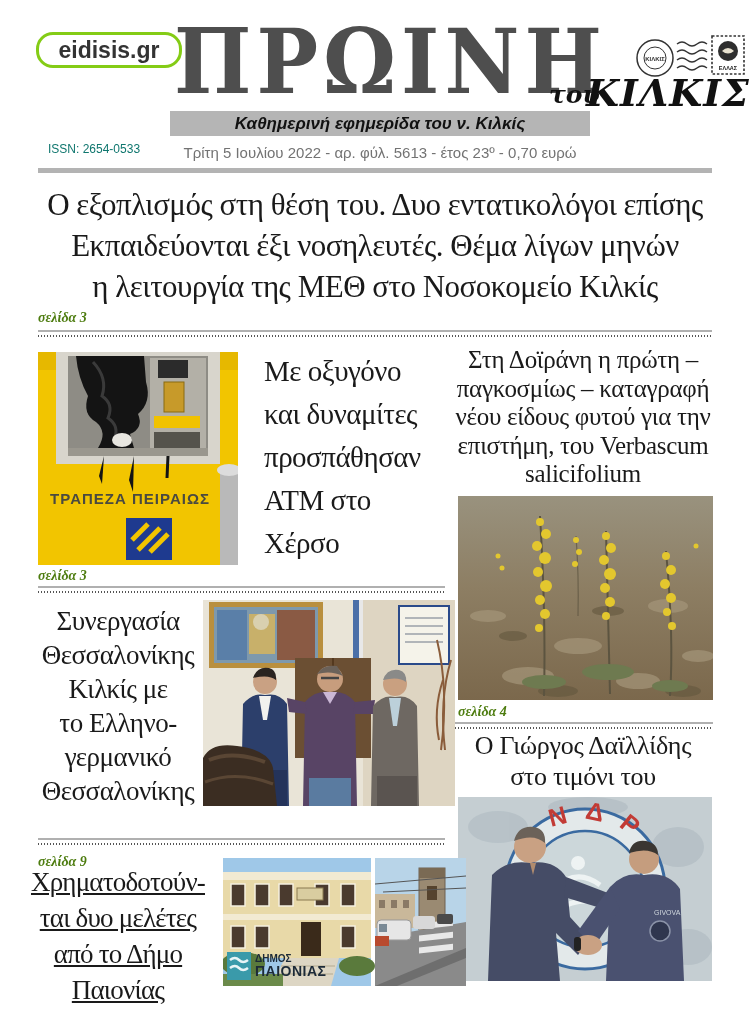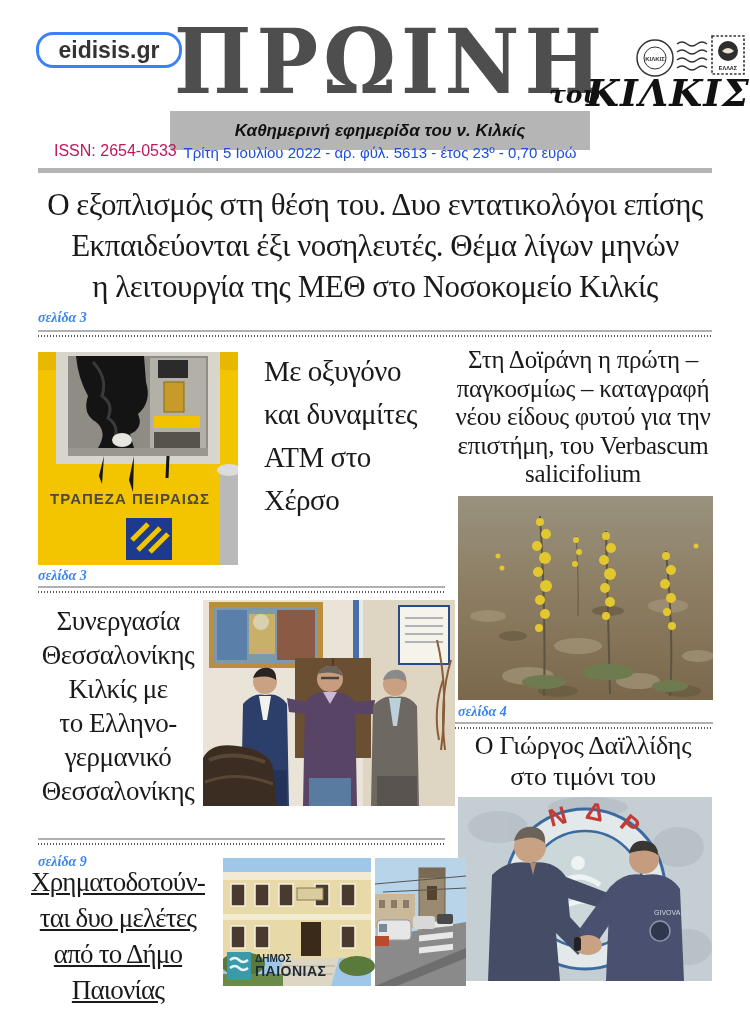--- a/index.html
+++ b/index.html
@@ -1,42 +1,42 @@
 <!DOCTYPE html>
 <html><head>
 <meta charset="utf-8">
 <style>
   html,body{margin:0;padding:0;background:#e8e8e8;}
   #page{position:relative;width:750px;height:1020px;background:#ffffff;overflow:hidden;
         font-family:"Liberation Serif",serif;color:#1a1a1a;}
   .abs{position:absolute;}
 
   
-  .site-badge{left:36px;top:32px;width:140px;height:30px;border:3px solid #3b82f6;border-radius:17px;
+  .site-badge{left:36px;top:32px;width:140px;height:30px;border:3px solid #84cc16;border-radius:17px;
       display:flex;align-items:center;justify-content:center;
       font-family:"Liberation Sans",sans-serif;font-weight:bold;font-size:23px;color:#333;}
   .main-title{left:174px;top:8px;width:430px;font-family:"DejaVu Serif",serif;font-weight:bold;
       font-size:82px;letter-spacing:5px;color:#4e4e4e;transform:scaleY(1.1);transform-origin:top left;white-space:nowrap;}
   .title-tou{left:549px;top:80px;font-family:"DejaVu Serif",serif;font-style:italic;font-weight:bold;
       font-size:25px;color:#111;}
   .title-kilkis{left:586px;top:70px;font-family:"DejaVu Serif",serif;font-style:italic;font-weight:bold;
       font-size:38px;color:#111;letter-spacing:1px;}
-  .tagline-bar{left:170px;top:111px;width:420px;height:39px;background:#b5b5b5;
+  .tagline-bar{left:170px;top:111px;width:420px;height:25px;background:#b5b5b5;
       display:flex;align-items:center;justify-content:center;}
   .tagline-bar span{font-family:"Liberation Sans",sans-serif;font-style:italic;font-weight:bold;
       font-size:17px;color:#111;}
-  .issn{left:54px;top:142px;font-family:"Liberation Sans",sans-serif;font-size:16px;color:#be185d;}
+  .issn{left:48px;top:142px;font-family:"Liberation Sans",sans-serif;font-size:12px;color:#0f766e;}
   .dateline{left:150px;top:144px;width:460px;text-align:center;
-      font-family:"Liberation Sans",sans-serif;font-size:15px;color:#1d4ed8;}
+      font-family:"Liberation Sans",sans-serif;font-size:15px;color:#737373;}
   .thick-rule{left:38px;top:168px;width:674px;height:5px;background:#b3b3b3;}
 
   
   .lead-headline{left:38px;top:184px;width:674px;text-align:center;font-size:31px;line-height:41px;
       letter-spacing:-0.5px;}
-  .page-ref{font-size:14px;font-weight:bold;font-style:italic;color:#3b82f6;}
+  .page-ref{font-size:14px;font-weight:bold;font-style:italic;color:#4d7c0f;}
   .rule{height:6px;border-top:2px solid #b0b0b0;
       background-image:repeating-linear-gradient(90deg,#555 0 1px,transparent 1px 3px);
       background-size:100% 2px;background-position:0 3px;background-repeat:no-repeat;}
 
   .atm-headline{left:264px;top:350px;width:188px;font-size:29px;line-height:43px;letter-spacing:-0.5px;}
   .doirani-headline{left:452px;top:346px;width:262px;text-align:center;font-size:25px;line-height:28.5px;letter-spacing:-0.3px;}
   .chamber-headline{left:34px;top:604px;width:168px;text-align:center;font-size:27px;line-height:34px;letter-spacing:-0.5px;}
   .paionia-headline{left:30px;top:864px;width:176px;text-align:center;font-size:27px;line-height:36px;letter-spacing:-0.8px;text-decoration:underline;}
   .alex-headline{left:452px;top:730px;width:262px;text-align:center;font-size:26px;line-height:31px;letter-spacing:-0.3px;font-family:Liberation Serif, serif;}
 
@@ -116,20 +116,21 @@
         <path d="M112,200 L130,182"></path>
       </g>
     </svg>
   </div>
   <div class="abs page-ref" style="left:38px;top:568px;">σελίδα 3</div>
   <div class="abs rule" style="left:38px;top:586px;width:407px;"></div>
 
   <div class="abs atm-headline">
     <div>Με οξυγόνο</div>
     <div>και δυναμίτες</div>
+    <div>προσπάθησαν</div>
     <div>ΑΤΜ στο Χέρσο</div>
   </div>
 
   <div class="abs doirani-headline">
     <div>Στη Δοϊράνη η πρώτη –</div>
     <div>παγκοσμίως – καταγραφή</div>
     <div>νέου είδους φυτού για την</div>
     <div>επιστήμη, του Verbascum</div>
     <div>salicifolium</div>
   </div>

